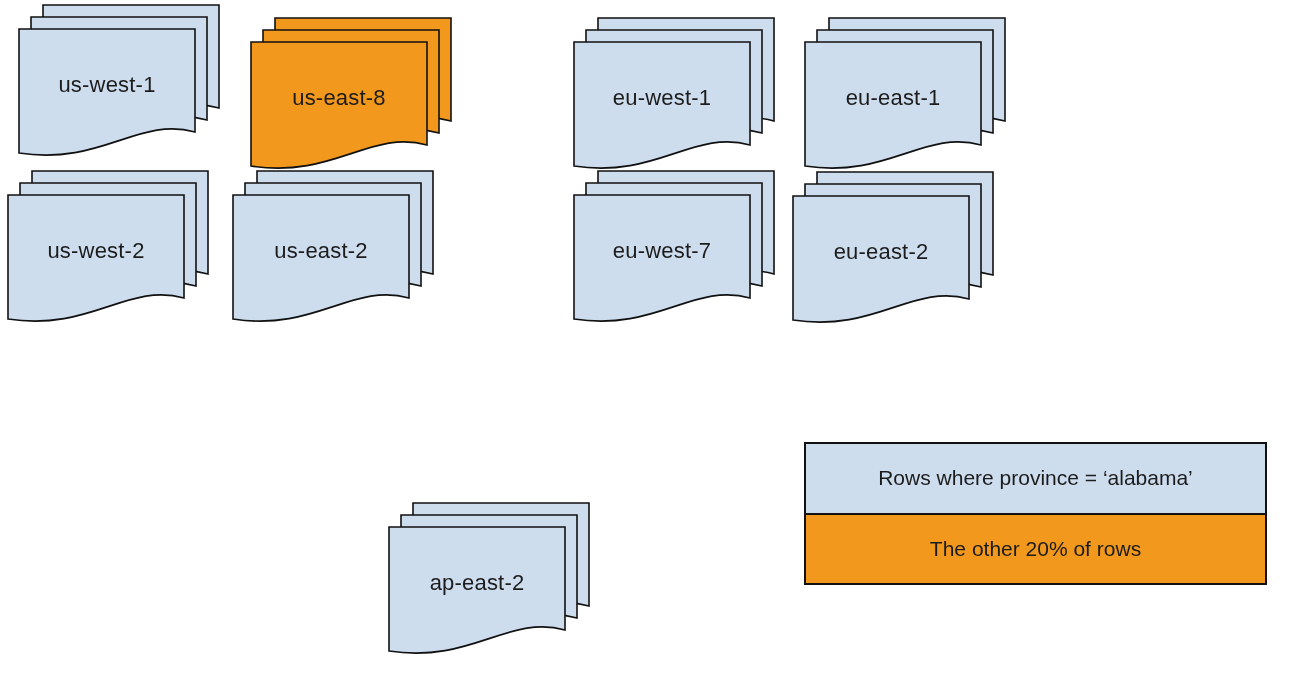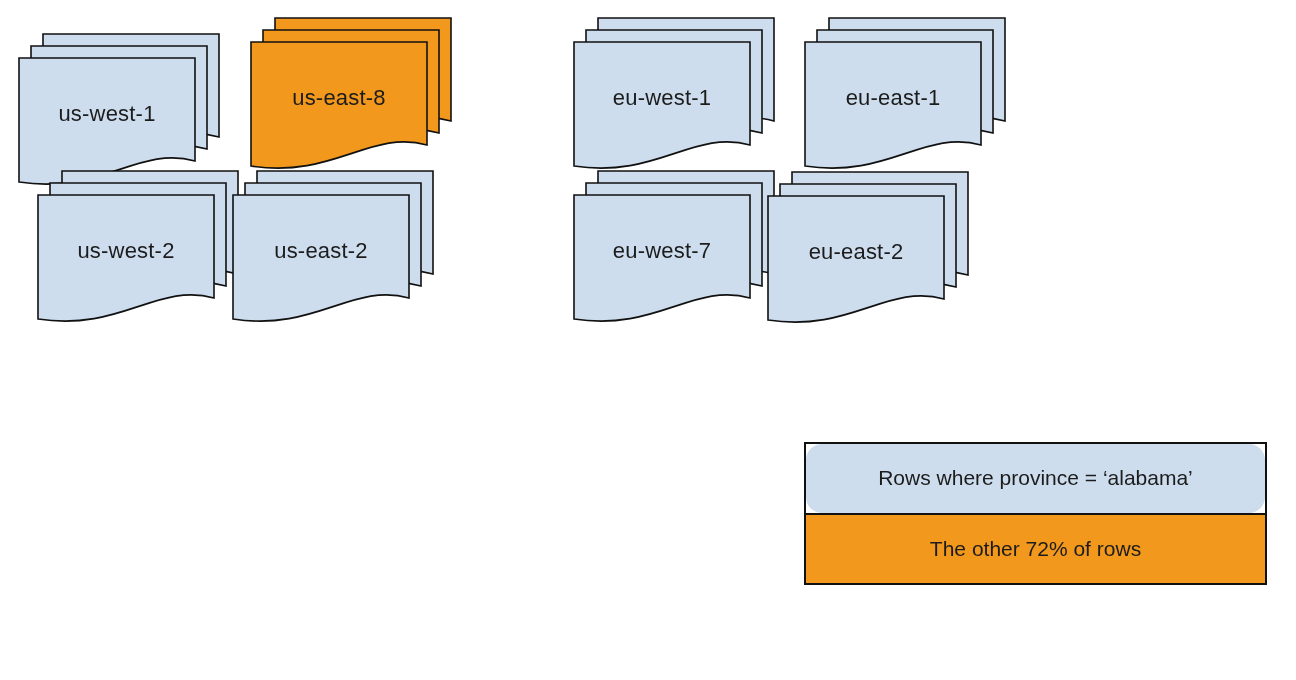--- a/index.html
+++ b/index.html
@@ -59,39 +59,39 @@
     flex-direction: column;
   }
   .legend-row {
     flex: 1;
     display: flex;
     align-items: center;
     justify-content: center;
     font-size: 21px;
     color: var(--text, #1c1c1c);
   }
-  .legend-row.blue { background: var(--blue, #cdddee); border-radius: 16px; }
+  .legend-row.blue { background: var(--blue, #cdddee); }
   .legend-row.orange {
     background: var(--orange, #f2981c);
     border-top: 2px solid var(--stroke, #111111);
   }
   .defs-holder { position: absolute; width: 0; height: 0; overflow: hidden; }
 </style>
 </head>
 <body>
 
 <div class="canvas">
 
   <svg class="defs-holder" aria-hidden="true">
     <defs>
       <path id="doc-shape" d="M0,0 H176 V103 C120,87 82,137 0,124 Z"></path>
     </defs>
   </svg>
 
-  <div class="stack blue" style="left:17px; top:32px;">
+  <div class="stack blue" style="left:17px; top:3px;">
     <svg width="204" height="158" viewBox="0 0 204 158">
       <use href="#doc-shape" class="doc" x="26" y="2"></use>
       <use href="#doc-shape" class="doc" x="14" y="14"></use>
       <use href="#doc-shape" class="doc" x="2" y="26"></use>
     </svg>
     <div class="stack-label">us-west-1</div>
   </div>
 
   <div class="stack orange" style="left:249px; top:16px;">
     <svg width="204" height="158" viewBox="0 0 204 158">
@@ -113,21 +113,21 @@
 
   <div class="stack blue" style="left:803px; top:16px;">
     <svg width="204" height="158" viewBox="0 0 204 158">
       <use href="#doc-shape" class="doc" x="26" y="2"></use>
       <use href="#doc-shape" class="doc" x="14" y="14"></use>
       <use href="#doc-shape" class="doc" x="2" y="26"></use>
     </svg>
     <div class="stack-label">eu-east-1</div>
   </div>
 
-  <div class="stack blue" style="left:36px; top:169px;">
+  <div class="stack blue" style="left:6px; top:169px;">
     <svg width="204" height="158" viewBox="0 0 204 158">
       <use href="#doc-shape" class="doc" x="26" y="2"></use>
       <use href="#doc-shape" class="doc" x="14" y="14"></use>
       <use href="#doc-shape" class="doc" x="2" y="26"></use>
     </svg>
     <div class="stack-label">us-west-2</div>
   </div>
 
   <div class="stack blue" style="left:231px; top:169px;">
     <svg width="204" height="158" viewBox="0 0 204 158">
@@ -140,33 +140,41 @@
 
   <div class="stack blue" style="left:572px; top:169px;">
     <svg width="204" height="158" viewBox="0 0 204 158">
       <use href="#doc-shape" class="doc" x="26" y="2"></use>
       <use href="#doc-shape" class="doc" x="14" y="14"></use>
       <use href="#doc-shape" class="doc" x="2" y="26"></use>
     </svg>
     <div class="stack-label">eu-west-7</div>
   </div>
 
-  <div class="stack blue" style="left:766px; top:170px;">
+  <div class="stack blue" style="left:791px; top:170px;">
     <svg width="204" height="158" viewBox="0 0 204 158">
       <use href="#doc-shape" class="doc" x="26" y="2"></use>
       <use href="#doc-shape" class="doc" x="14" y="14"></use>
       <use href="#doc-shape" class="doc" x="2" y="26"></use>
     </svg>
     <div class="stack-label">eu-east-2</div>
   </div>
 
 
+  <div class="stack blue" style="left:387px; top:501px;">
+    <svg width="204" height="158" viewBox="0 0 204 158">
+      <use href="#doc-shape" class="doc" x="26" y="2"></use>
+      <use href="#doc-shape" class="doc" x="14" y="14"></use>
+      <use href="#doc-shape" class="doc" x="2" y="26"></use>
+    </svg>
+    <div class="stack-label">ap-east-2</div>
+  </div>
 
   <div class="legend">
     <div class="legend-row blue">
       <span>Rows where province = ‘alabama’</span>
     </div>
     <div class="legend-row orange">
-      <span>The other 72% of rows</span>
+      <span>The other 20% of rows</span>
     </div>
   </div>
 
 </div>
 
 </body></html>

